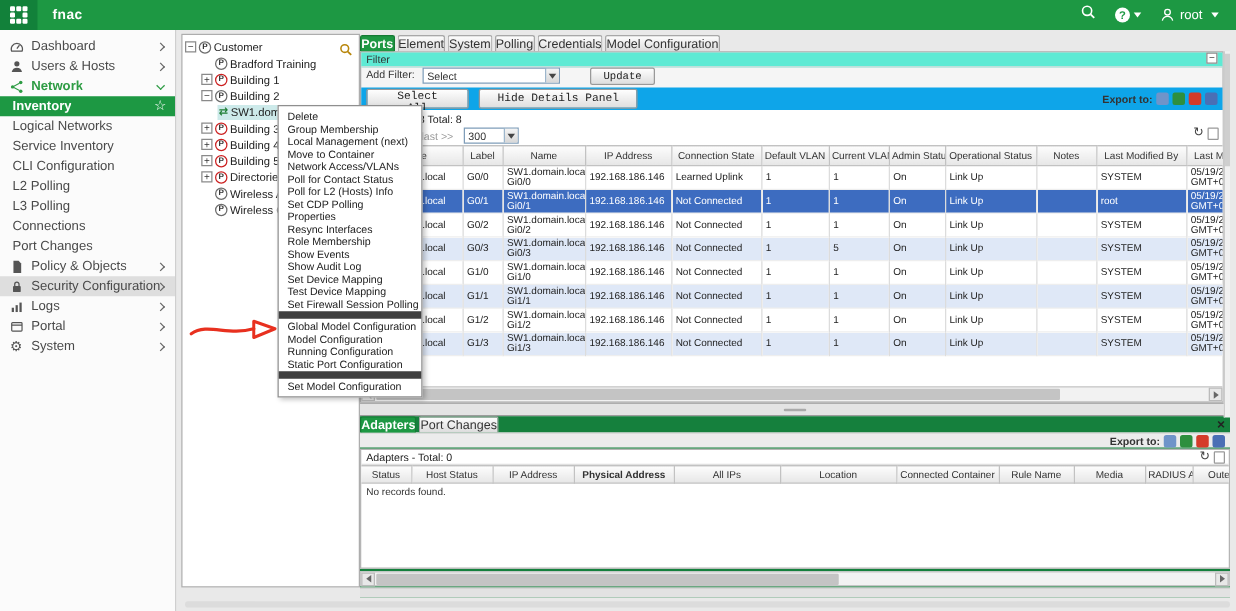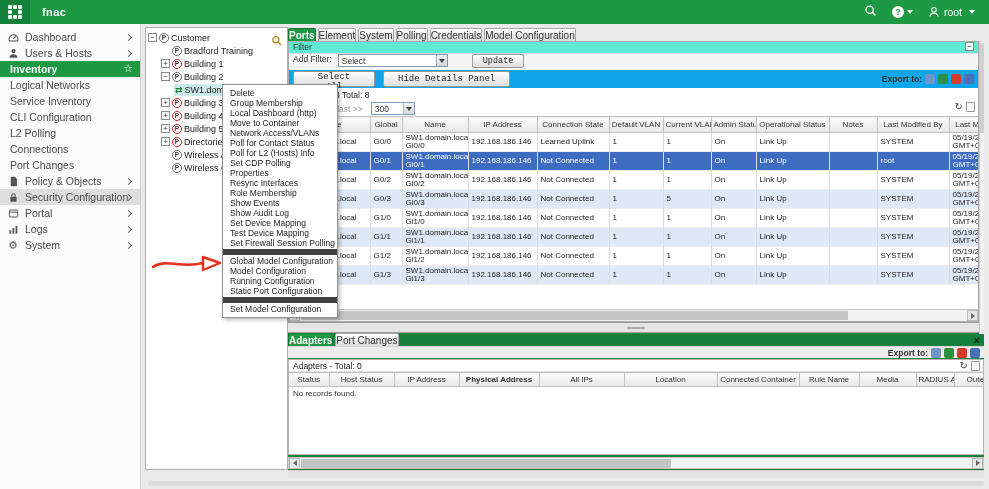--- a/index.html
+++ b/index.html
@@ -193,35 +193,50 @@
   <div class="side-item">
     <span class="side-ic">
         <svg width="11" height="11" viewBox="0 0 16 16">
           <circle cx="8" cy="4.5" r="3" fill="#555"></circle>
           <path d="M2 14c.6-3.4 3-5 6-5s5.4 1.6 6 5z" fill="#555"></path>
         </svg>
       </span>
     <span class="lbl">Users &amp; Hosts</span>
       <span class="chv"></span>
   </div>
+  <div class="side-item network">
+    <span class="side-ic">
+        <svg width="11" height="11" viewBox="0 0 16 16">
+          <circle cx="3" cy="8" r="2" fill="#2e9c44"></circle>
+          <circle cx="12.5" cy="3" r="2" fill="#2e9c44"></circle>
+          <circle cx="12.5" cy="13" r="2" fill="#2e9c44"></circle>
+          <path d="M4.5 7.3 11 3.7M4.5 8.7 11 12.3" stroke="#2e9c44" stroke-width="1.2" fill="none"></path>
+        </svg>
+      </span>
+    <span class="lbl">Network</span>
+      <span class="chv down"></span>
+  </div>
   <div class="side-item sub active">
     <span class="lbl">Inventory</span>
     <span class="star">☆</span>
   </div>
   <div class="side-item sub">
       <span class="lbl">Logical Networks</span>
     </div>
   <div class="side-item sub">
       <span class="lbl">Service Inventory</span>
     </div>
   <div class="side-item sub">
       <span class="lbl">CLI Configuration</span>
     </div>
   <div class="side-item sub">
       <span class="lbl">L2 Polling</span>
+    </div>
+  <div class="side-item sub">
+      <span class="lbl">L3 Polling</span>
     </div>
   <div class="side-item sub">
       <span class="lbl">Connections</span>
     </div>
   <div class="side-item sub">
       <span class="lbl">Port Changes</span>
     </div>
   <div class="side-item">
     <span class="side-ic">
         <svg width="11" height="11" viewBox="0 0 16 16">
@@ -232,41 +247,41 @@
       <span class="chv"></span>
   </div>
   <div class="side-item greyed">
     <span class="side-ic">
         <svg width="11" height="11" viewBox="0 0 16 16">
           <rect x="3.5" y="7" width="9" height="7" rx="1" fill="#555"></rect>
           <path d="M5.5 7V5a2.5 2.5 0 0 1 5 0v2" fill="none" stroke="#555" stroke-width="1.5"></path>
         </svg>
       </span>
     <span class="lbl">Security Configuration</span>
-      <span class="chv"></span>
-  </div>
-  <div class="side-item">
-    <span class="side-ic">
-        <svg width="11" height="11" viewBox="0 0 16 16">
-          <rect x="2" y="3" width="12" height="10" rx="1" fill="none" stroke="#555" stroke-width="1.4"></rect>
-          <line x1="2" y1="6" x2="14" y2="6" stroke="#555" stroke-width="1.4"></line>
-        </svg>
-      </span>
-    <span class="lbl">Portal</span>
       <span class="chv"></span>
   </div>
   <div class="side-item">
     <span class="side-ic">
         <svg width="11" height="11" viewBox="0 0 16 16">
           <rect x="2" y="9" width="2.6" height="5" fill="#555"></rect>
           <rect x="6.5" y="6" width="2.6" height="8" fill="#555"></rect>
           <rect x="11" y="3" width="2.6" height="11" fill="#555"></rect>
         </svg>
       </span>
     <span class="lbl">Logs</span>
+      <span class="chv"></span>
+  </div>
+  <div class="side-item">
+    <span class="side-ic">
+        <svg width="11" height="11" viewBox="0 0 16 16">
+          <rect x="2" y="3" width="12" height="10" rx="1" fill="none" stroke="#555" stroke-width="1.4"></rect>
+          <line x1="2" y1="6" x2="14" y2="6" stroke="#555" stroke-width="1.4"></line>
+        </svg>
+      </span>
+    <span class="lbl">Portal</span>
       <span class="chv"></span>
   </div>
   <div class="side-item">
     <span class="side-ic gear-glyph">⚙</span>
     <span class="lbl">System</span>
       <span class="chv"></span>
   </div>
 </div>
 
 <div class="tree-panel">
@@ -390,21 +405,21 @@
         <span class="tbl-icons">
           <span class="mini-ic">↻</span>
           <span class="page-ic"></span>
         </span>
       </div>
       <table id="ports-table">
         <thead>
             <tr>
 
         <th>Device</th>
-              <th>Global</th>
+              <th>Label</th>
               <th>Name</th>
               <th>IP Address</th>
               <th>Connection State</th>
               <th>Default VLAN</th>
               <th>Current VLAN</th>
               <th>Admin Status</th>
               <th>Operational Status</th>
               <th>Notes</th>
               <th>Last Modified By</th>
               <th>Last Modified</th>
@@ -601,21 +616,21 @@
     </div>
     <div class="bp-strip"></div>
   </div>
 </div>
 
 <div class="ctx-menu">
   <div class="menu-group">
 
   <div class="menu-item">Delete</div>
       <div class="menu-item">Group Membership</div>
-      <div class="menu-item">Local Dashboard (http)</div>
+      <div class="menu-item">Local Management (next)</div>
       <div class="menu-item">Move to Container</div>
       <div class="menu-item">Network Access/VLANs</div>
       <div class="menu-item">Poll for Contact Status</div>
       <div class="menu-item">Poll for L2 (Hosts) Info</div>
       <div class="menu-item">Set CDP Polling</div>
       <div class="menu-item">Properties</div>
       <div class="menu-item">Resync Interfaces</div>
       <div class="menu-item">Role Membership</div>
       <div class="menu-item">Show Events</div>
       <div class="menu-item">Show Audit Log</div>

